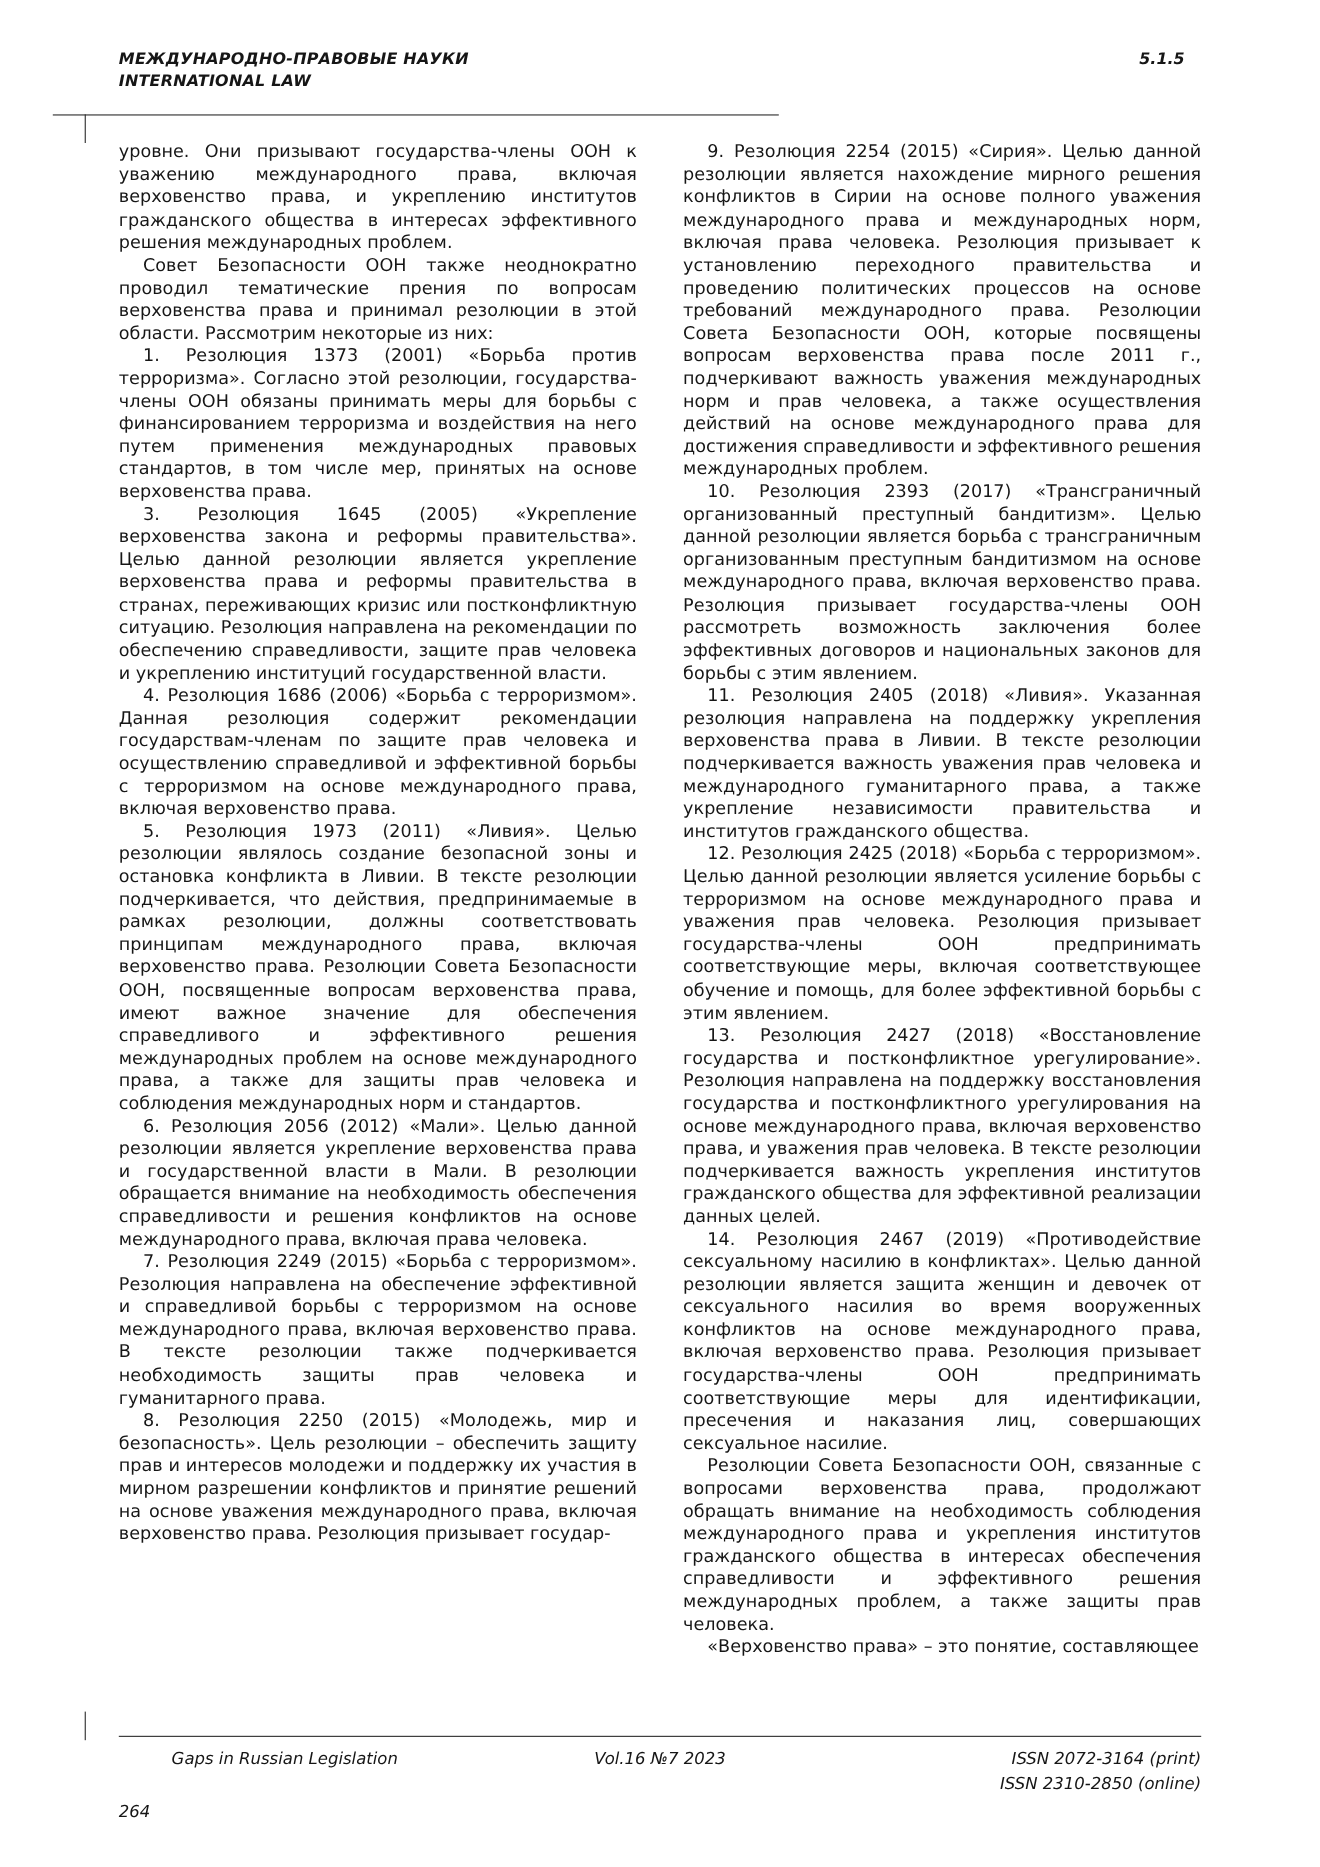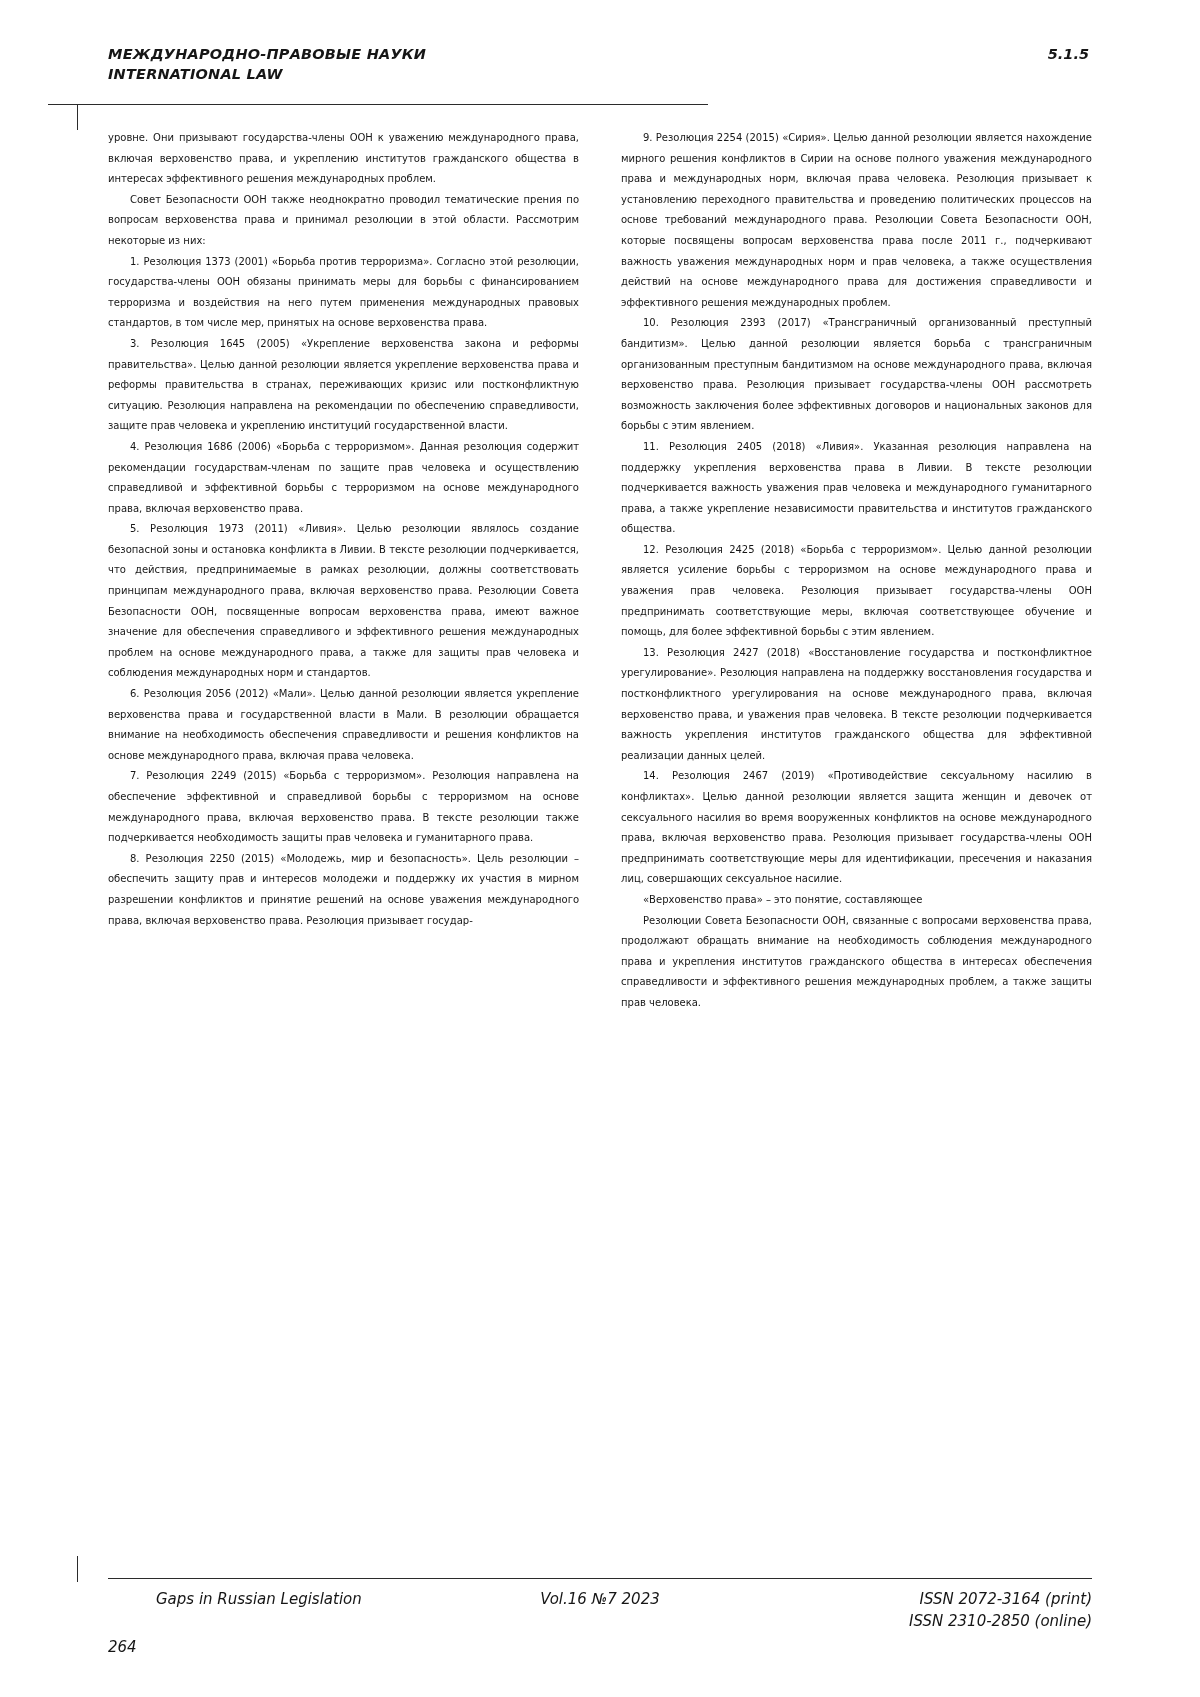--- a/index.html
+++ b/index.html
@@ -36,21 +36,21 @@
     left: 0;
     top: 0;
     font-style: italic;
     font-weight: bold;
     font-size: 14.5px;
     line-height: 20px;
     letter-spacing: 0.2px;
   }
   .header-right {
     position: absolute;
-    right: 3px;
+    right: 15px;
     top: 0;
     font-style: italic;
     font-weight: bold;
     font-size: 14.5px;
     line-height: 20px;
   }
   .header-rule {
     position: absolute;
     left: 48px;
     top: 104px;
@@ -74,21 +74,21 @@
     top: 128px;
     width: 984px;
     display: flex;
     gap: 42px;
   }
   .col {
     width: 471px;
   }
   p {
     margin: 0;
-    font-size: 10px;
+    font-size: 16px;
     line-height: 20.6px;
     text-align: justify;
     text-justify: inter-word;
     hyphens: manual;
   }
   p.ind {
     text-indent: 22px;
   }
 
   
@@ -180,22 +180,22 @@
       <p class="ind">7. Резолюция 2249 (2015) «Борьба с терроризмом». Резолюция направлена на обеспечение эффективной и справедливой борьбы с терроризмом на основе международного права, включая верховенство права. В тексте резолюции также подчеркивается необходимость защиты прав человека и гуманитарного права.</p>
       <p class="ind">8. Резолюция 2250 (2015) «Молодежь, мир и безопасность». Цель резолюции – обеспечить защиту прав и интересов молодежи и поддержку их участия в мирном разрешении конфликтов и принятие решений на основе уважения международного права, включая верховенство права. Резолюция призывает государ-</p>
     </div>
     <div class="col">
       <p class="ind">9. Резолюция 2254 (2015) «Сирия». Целью данной резолюции является нахождение мирного решения конфликтов в Сирии на основе полного уважения международного права и международных норм, включая права человека. Резолюция призывает к установлению переходного правительства и проведению политических процессов на основе требований международного права. Резолюции Совета Безопасности ООН, которые посвящены вопросам верховенства права после 2011 г., подчеркивают важность уважения международных норм и прав человека, а также осуществления действий на основе международного права для достижения справедливости и эффективного решения международных проблем.</p>
       <p class="ind">10. Резолюция 2393 (2017) «Трансграничный организованный преступный бандитизм». Целью данной резолюции является борьба с трансграничным организованным преступным бандитизмом на основе международного права, включая верховенство права. Резолюция призывает государства-члены ООН рассмотреть возможность заключения более эффективных договоров и национальных законов для борьбы с этим явлением.</p>
       <p class="ind">11. Резолюция 2405 (2018) «Ливия». Указанная резолюция направлена на поддержку укрепления верховенства права в Ливии. В тексте резолюции подчеркивается важность уважения прав человека и международного гуманитарного права, а также укрепление независимости правительства и институтов гражданского общества.</p>
       <p class="ind">12. Резолюция 2425 (2018) «Борьба с терроризмом». Целью данной резолюции является усиление борьбы с терроризмом на основе международного права и уважения прав человека. Резолюция призывает государства-члены ООН предпринимать соответствующие меры, включая соответствующее обучение и помощь, для более эффективной борьбы с этим явлением.</p>
       <p class="ind">13. Резолюция 2427 (2018) «Восстановление государства и постконфликтное урегулирование». Резолюция направлена на поддержку восстановления государства и постконфликтного урегулирования на основе международного права, включая верховенство права, и уважения прав человека. В тексте резолюции подчеркивается важность укрепления институтов гражданского общества для эффективной реализации данных целей.</p>
       <p class="ind">14. Резолюция 2467 (2019) «Противодействие сексуальному насилию в конфликтах». Целью данной резолюции является защита женщин и девочек от сексуального насилия во время вооруженных конфликтов на основе международного права, включая верховенство права. Резолюция призывает государства-члены ООН предпринимать соответствующие меры для идентификации, пресечения и наказания лиц, совершающих сексуальное насилие.</p>
+      <p class="ind">Резолюции Совета Безопасности ООН, связанные с вопросами верховенства права, продолжают обращать внимание на необходимость соблюдения международного права и укрепления институтов гражданского общества в интересах обеспечения справедливости и эффективного решения международных проблем, а также защиты прав человека.</p>
       <p class="ind">«Верховенство права» – это понятие, составляющее</p>
-      <p class="ind">Резолюции Совета Безопасности ООН, связанные с вопросами верховенства права, продолжают обращать внимание на необходимость соблюдения международного права и укрепления институтов гражданского общества в интересах обеспечения справедливости и эффективного решения международных проблем, а также защиты прав человека.</p>
     </div>
   </div>
 
   <div class="left-tick-bottom"></div>
   <div class="footer-rule"></div>
   <div class="footer">
     <div class="footer-page">264</div>
     <div class="footer-journal">Gaps in Russian Legislation</div>
     <div class="footer-vol">Vol.16 №7  2023</div>
     <div class="footer-issn">

